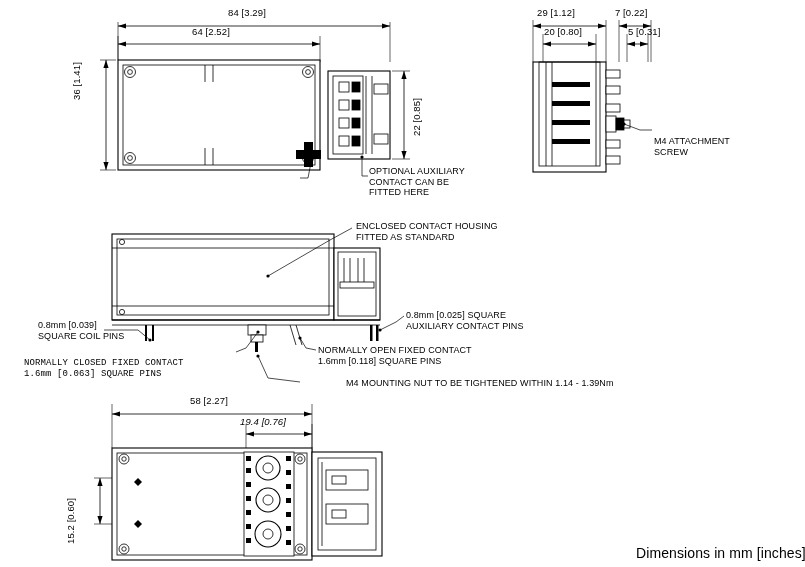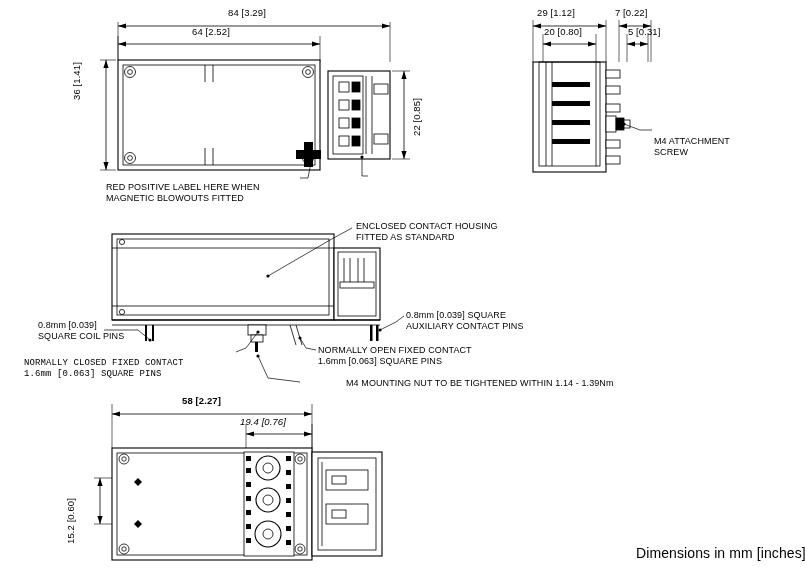--- a/index.html
+++ b/index.html
@@ -282,41 +282,42 @@
     <rect class="ln thin fillw" x="332" y="510" width="14" height="8"></rect>
     <line class="ln thin" x1="322" y1="462" x2="322" y2="546"></line>
   </g>
 </svg>
 
 <div class="lbl dim" style="left:228px;top:8px;">84 [3.29]</div>
 <div class="lbl dim" style="left:192px;top:27px;">64 [2.52]</div>
 <div class="lbl dim" style="left:72px;top:100px;transform:rotate(-90deg);transform-origin:left top;">36 [1.41]</div>
 <div class="lbl dim" style="left:412px;top:136px;transform:rotate(-90deg);transform-origin:left top;">22 [0.85]</div>
 
-<div class="lbl" style="left:106px;top:182px;">RED POSITIVE LABEL HERE WHEN
-MAGNETIC BLOWOUTS FITTED</div>
+<div class="lbl" style="left:369px;top:166px;">OPTIONAL AUXILIARY
+CONTACT CAN BE
+FITTED HERE</div>
 
 <div class="lbl dim" style="left:537px;top:8px;">29 [1.12]</div>
 <div class="lbl dim" style="left:544px;top:27px;">20 [0.80]</div>
 <div class="lbl dim" style="left:615px;top:8px;">7 [0.22]</div>
 <div class="lbl dim" style="left:628px;top:27px;">5 [0.31]</div>
 <div class="lbl" style="left:654px;top:124px;margin-top:12px;">M4 ATTACHMENT
 SCREW</div>
 
 <div class="lbl" style="left:356px;top:221px;">ENCLOSED CONTACT HOUSING
 FITTED AS STANDARD</div>
-<div class="lbl" style="left:406px;top:310px;">0.8mm [0.039] SQUARE
+<div class="lbl" style="left:406px;top:310px;">0.8mm [0.025] SQUARE
 AUXILIARY CONTACT PINS</div>
 <div class="lbl" style="left:38px;top:320px;">0.8mm [0.039]
 SQUARE COIL PINS</div>
 <div class="lbl" style="left:24px;top:358px;font-family:Liberation Mono, monospace;">NORMALLY CLOSED FIXED CONTACT
 1.6mm [0.063] SQUARE PINS</div>
 <div class="lbl" style="left:318px;top:345px;">NORMALLY OPEN FIXED CONTACT
-1.6mm [0.063] SQUARE PINS</div>
+1.6mm [0.118] SQUARE PINS</div>
 <div class="lbl" style="left:302px;top:378px;padding-left:44px;">M4 MOUNTING NUT TO BE TIGHTENED WITHIN 1.14 - 1.39Nm</div>
 
-<div class="lbl dim" style="left:182px;top:396px;font-weight:bold;">58 [2.27]</div>
+<div class="lbl dim" style="left:190px;top:396px;">58 [2.27]</div>
 <div class="lbl dim" style="left:240px;top:417px;font-style:italic;">19.4 [0.76]</div>
 <div class="lbl dim" style="left:66px;top:544px;transform:rotate(-90deg);transform-origin:left top;">15.2 [0.60]</div>
 
 <div class="lbl footer" style="left:636px;top:548px;">Dimensions in mm [inches]</div>
 
 </div>
 
 </body></html>

